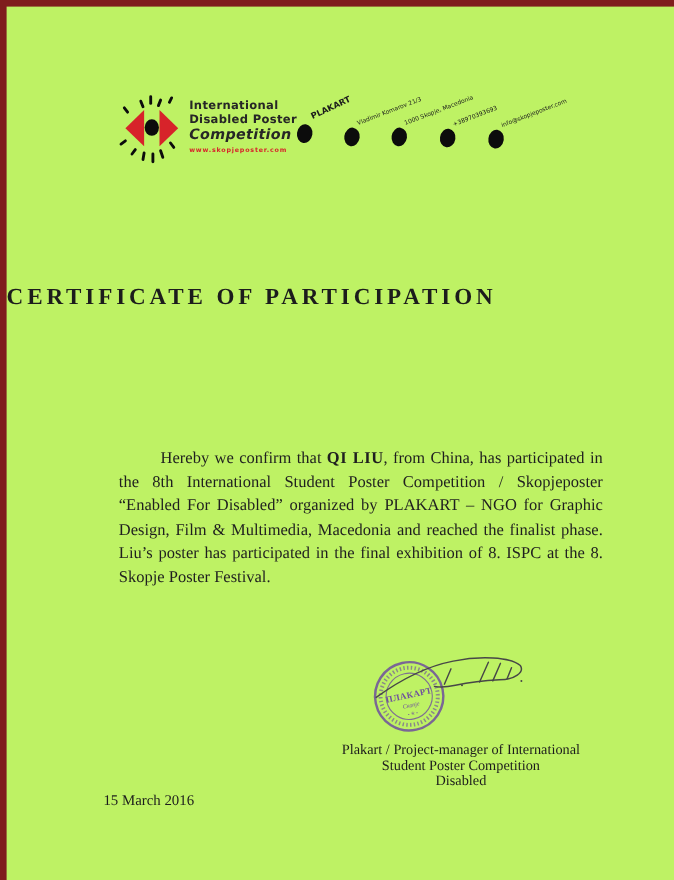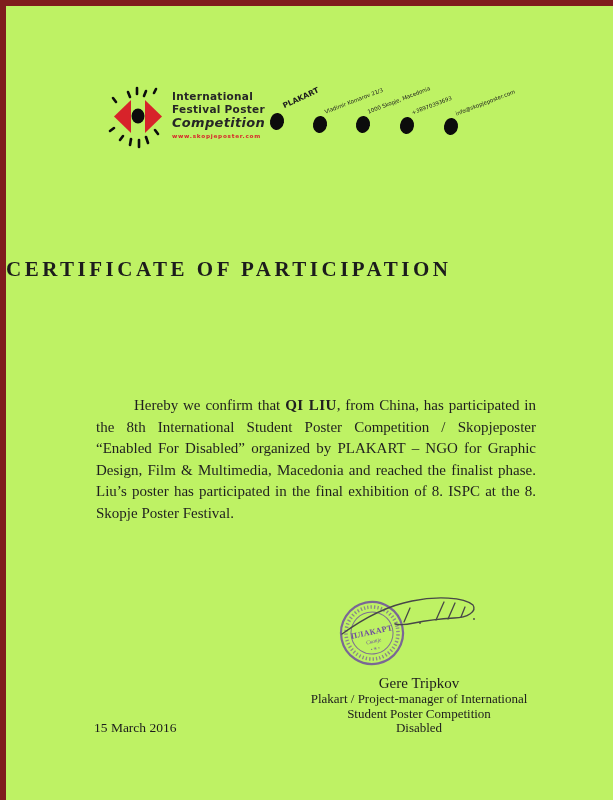--- a/index.html
+++ b/index.html
@@ -32,21 +32,21 @@
     transform:rotate(-21deg) scale(.68);transform-origin:0 100%;
   }
   .clabel.first{font-weight:700;transform:rotate(-25deg) scale(.95);}
   
   .title{
     position:absolute;left:0;top:251px;width:100%;margin:0;text-align:left;
     font-size:21px;font-weight:700;letter-spacing:3.5px;color:#1c1c1c;
   }
   
   .body-par{
-    position:absolute;left:86px;top:385px;width:440px;margin:4px;
+    position:absolute;left:86px;top:385px;width:440px;margin:16px;
     font-size:15px;line-height:21.5px;text-align:justify;text-indent:38px;
     color:#1f1f1f;
   }
   .body-par b{letter-spacing:.4px;}
   
   .stampsig{position:absolute;left:318px;top:584px;width:180px;height:92px;}
   
   .sigblock{
     position:absolute;left:282px;top:668px;width:262px;text-align:center;
   }
@@ -76,21 +76,21 @@
       <line x1="41" y1="58" x2="39" y2="52"></line>
       <line x1="51" y1="49" x2="48" y2="45"></line>
     </g>
     <polygon points="24,15 24,48 7,31.5" fill="#d7232a"></polygon>
     <polygon points="38,15 38,48 55,31.5" fill="#d7232a"></polygon>
     <ellipse cx="31" cy="31" rx="6.5" ry="7.5" fill="#0c0c0c"></ellipse>
   </svg>
 
   <div class="logo-text">
     <div>International</div>
-    <div>Festival Poster</div>
+    <div>Disabled Poster</div>
     <div class="l3">Competition</div>
     <span class="logo-site" style="color:#d7232a">www.skopjeposter.com</span>
   </div>
 
   <div class="contact">
     <span class="blob" style="left:264px;top:107px"></span>
     <span class="blob" style="left:307px;top:110px"></span>
     <span class="blob" style="left:350px;top:110px"></span>
     <span class="blob" style="left:394px;top:111px"></span>
     <span class="blob" style="left:438px;top:112px"></span>
@@ -122,21 +122,20 @@
       <path d="M80,32 L86,18"></path>
       <path d="M112,30 L120,12"></path>
       <path d="M124,29 L131,13"></path>
       <path d="M137,27 L141,17"></path>
       <circle cx="96" cy="33" r="0.9" fill="#474747" stroke="none"></circle>
       <circle cx="150" cy="29" r="0.9" fill="#474747" stroke="none"></circle>
     </g>
   </svg>
 
   <div class="sigblock">
-    <div class="sig-name">Gere Tripkov</div>
     <div class="sig-role">Plakart / Project-manager of International</div>
     <div class="sig-role">Student Poster Competition</div>
     <div class="sig-role">Disabled</div>
   </div>
 
   <div class="date">15 March 2016</div>
 
 </div>
 
 </body></html>

